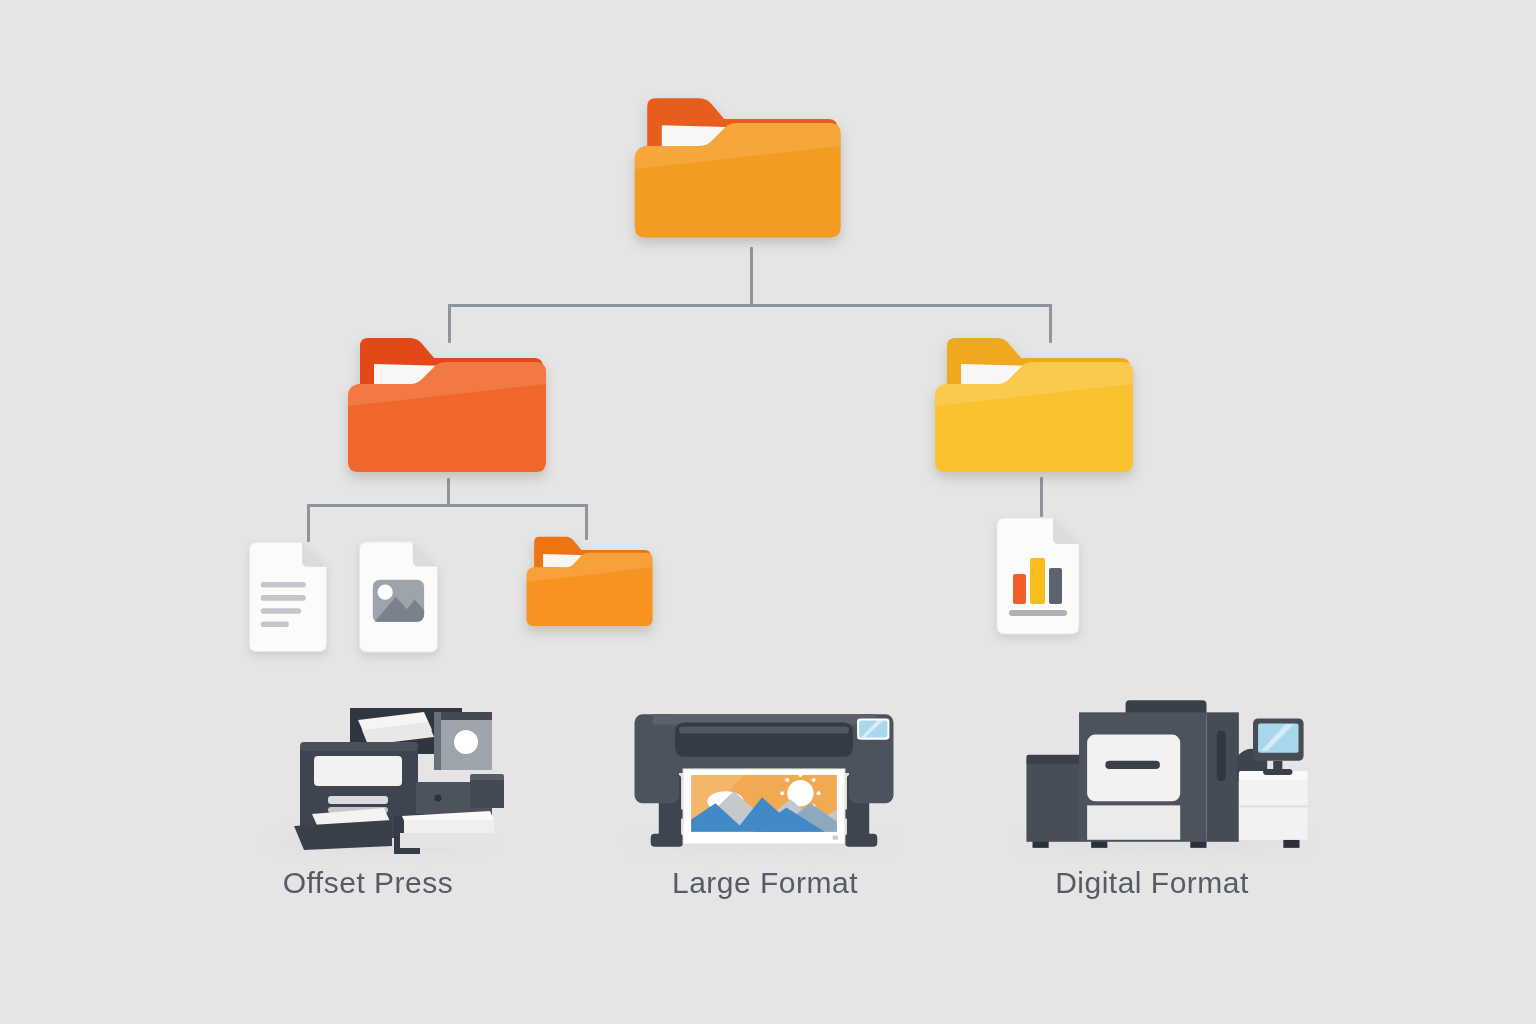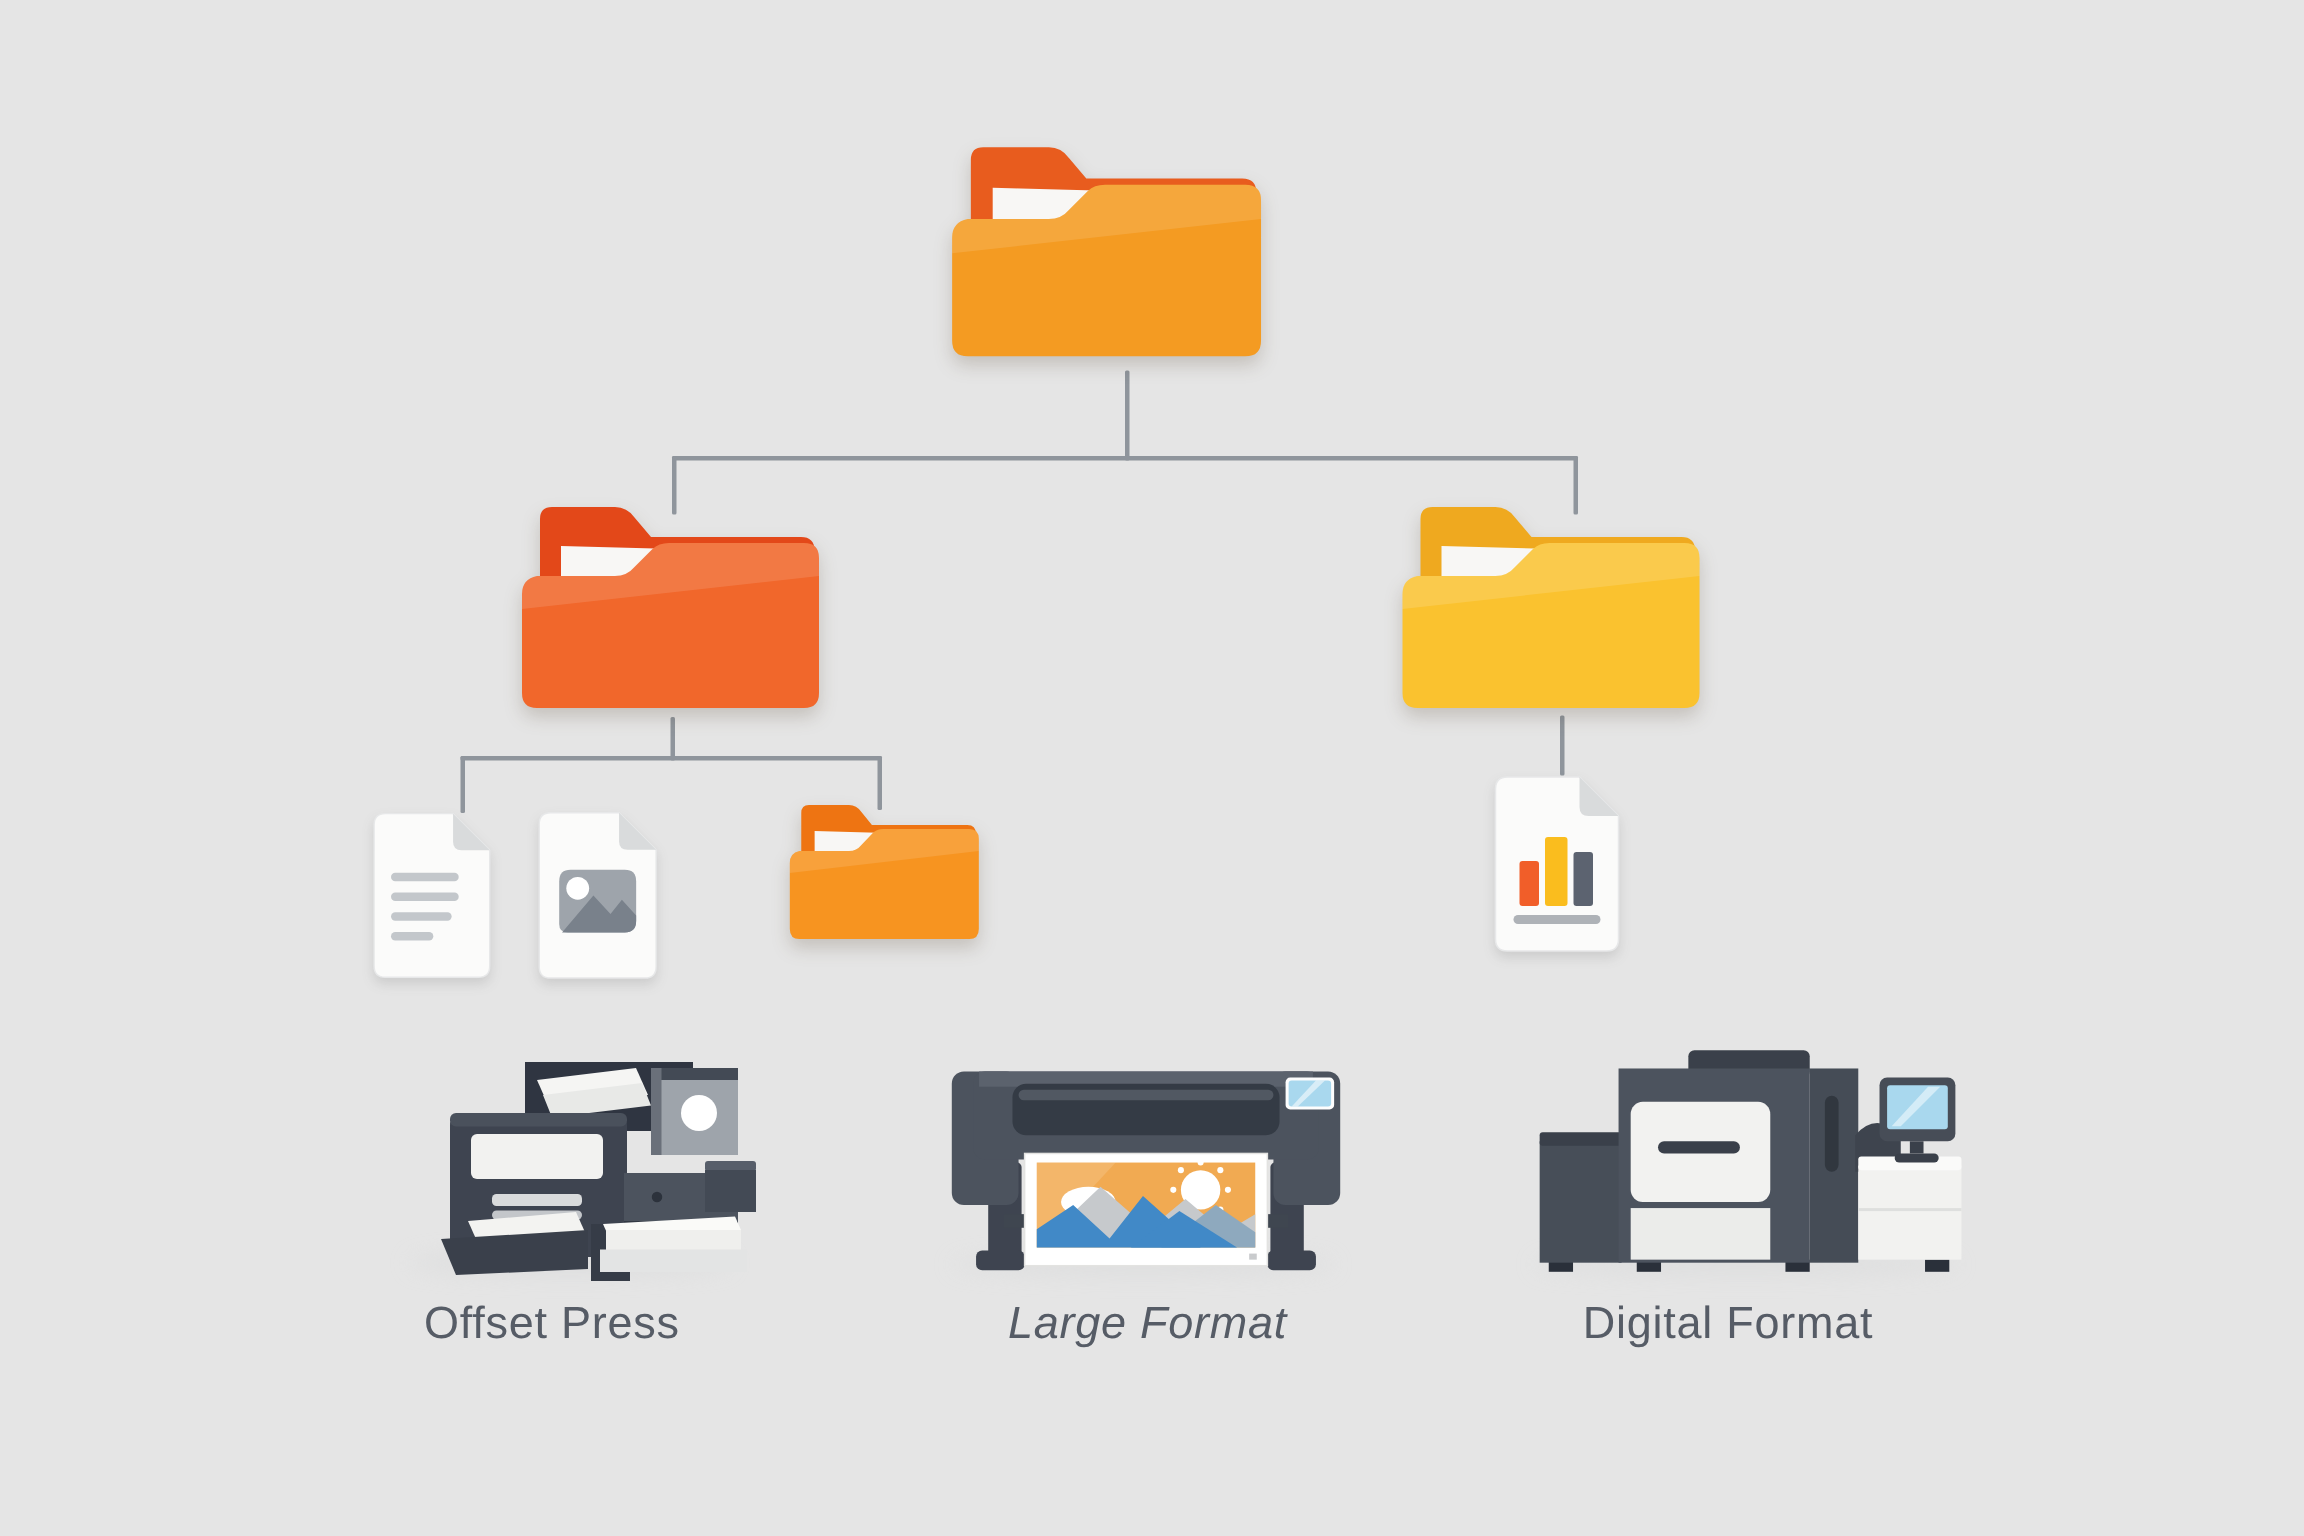--- a/index.html
+++ b/index.html
@@ -210,16 +210,16 @@
         <rect x="238" y="34" width="50" height="42" rx="5" fill="#474D57"></rect>
         <rect x="243" y="39" width="40" height="29" rx="2" style="fill:var(--screen-blue)"></rect>
         <polygon points="246,66 270,40 278,40 252,66" fill="rgba(255,255,255,0.5)"></polygon>
         <rect x="258" y="76" width="9" height="8" fill="#3A404A"></rect>
         <rect x="248" y="84" width="29" height="6" rx="3" fill="#3A404A"></rect>
       </g>
     </svg>
   </div>
 
   <div class="machine-label" style="left:248px;top:866px;width:240px;">Offset Press</div>
-  <div class="machine-label" style="left:645px;top:866px;width:240px;font-style:italic;">Large Format</div>
+  <div class="machine-label" style="left:645px;top:866px;width:240px;">Large Format</div>
   <div class="machine-label" style="left:1032px;top:866px;width:240px;">Digital Format</div>
 
 </div>
 
 </body></html>

